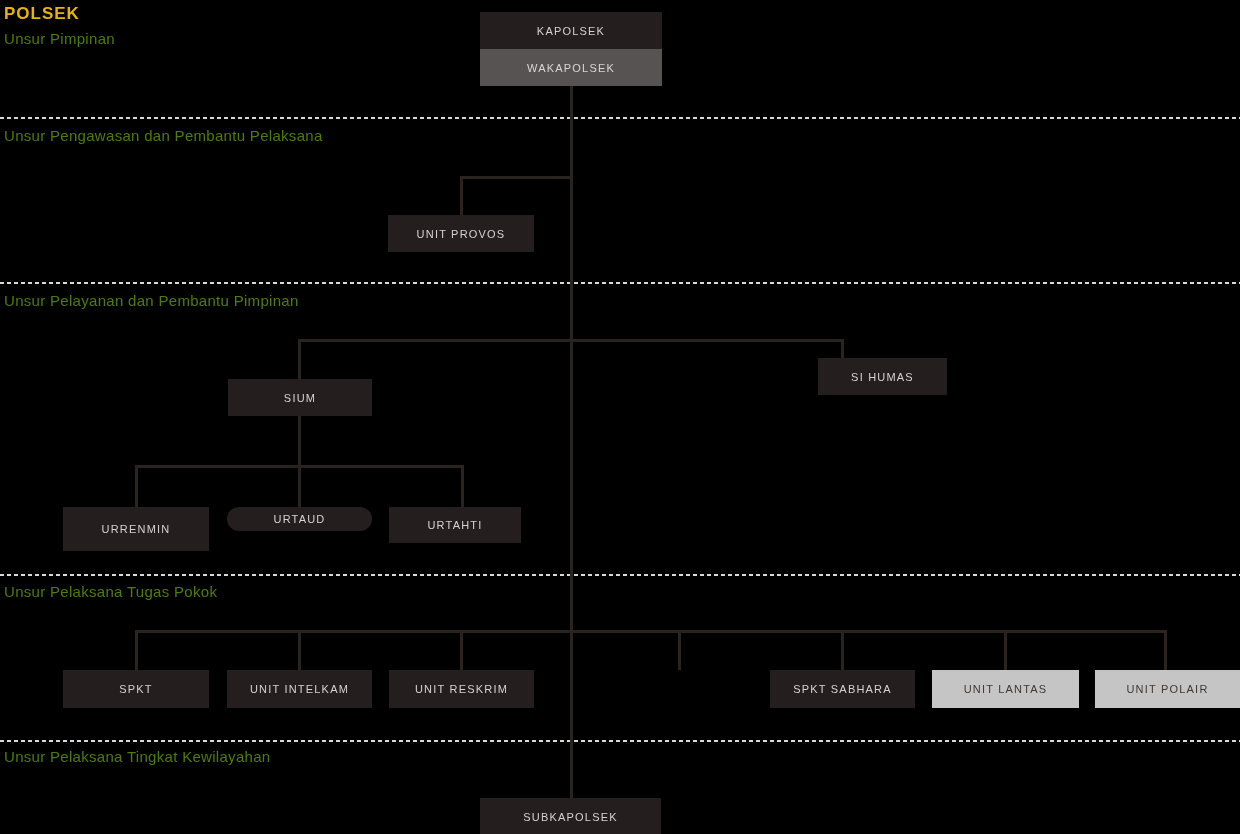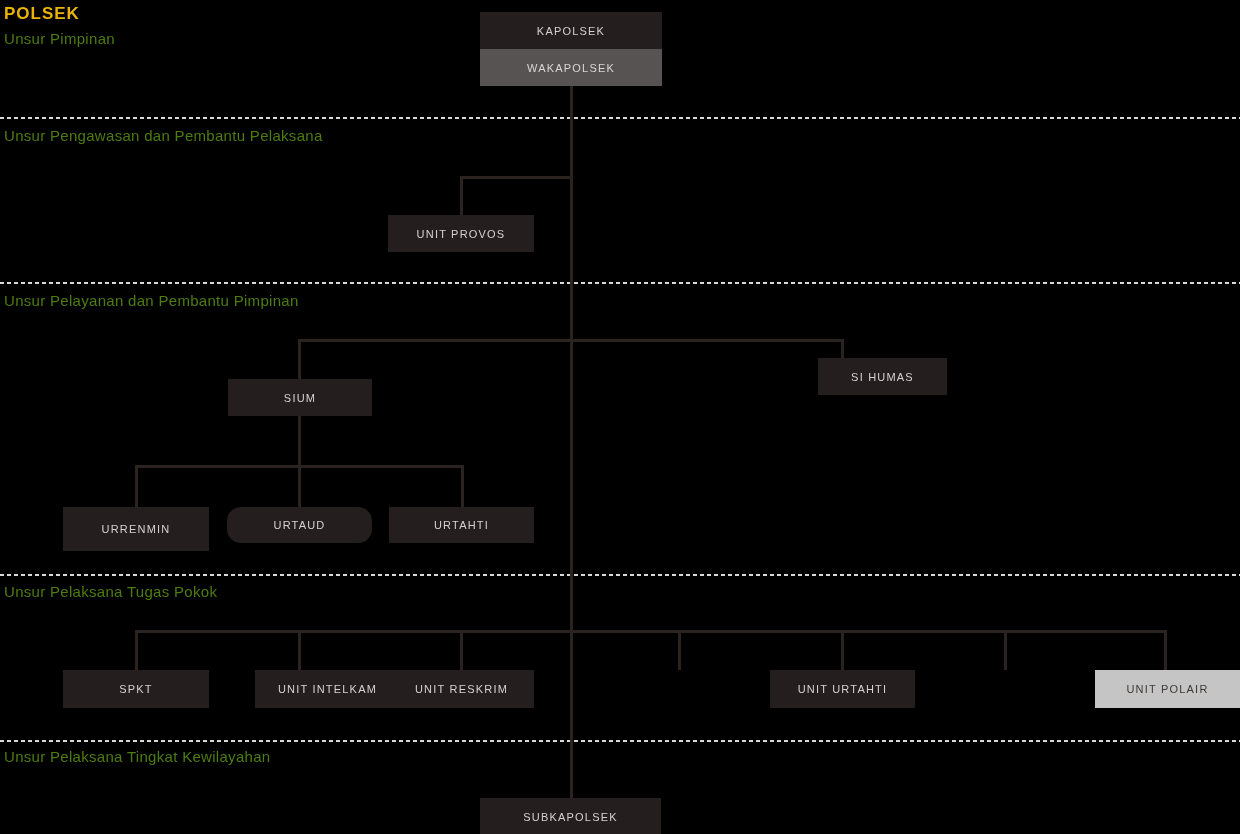--- a/index.html
+++ b/index.html
@@ -87,22 +87,23 @@
   <div class="connector" style="left:841px;  top:630px; width:3px; height:40px;"></div>
   <div class="connector" style="left:1004px; top:630px; width:3px; height:40px;"></div>
   <div class="connector" style="left:1164px; top:630px; width:3px; height:40px;"></div>
 
   <div class="node dark" style="left:480px;  top:12px;  width:182px; height:37px;">KAPOLSEK</div>
   <div class="node gray" style="left:480px;  top:49px;  width:182px; height:37px;">WAKAPOLSEK</div>
   <div class="node dark" style="left:388px;  top:215px; width:146px; height:37px;">UNIT PROVOS</div>
   <div class="node dark" style="left:228px;  top:379px; width:144px; height:37px;">SIUM</div>
   <div class="node dark" style="left:770px;  top:358px; width:129px; height:37px;margin-left:48px;">SI HUMAS</div>
   <div class="node dark" style="left:63px;   top:507px; width:146px; height:44px;">URRENMIN</div>
-  <div class="node dark" style="left:227px;  top:507px; width:145px; height:36px;border-radius:14px;">URTAUD</div>
-  <div class="node dark" style="left:389px;  top:507px; width:145px; height:36px;">URTAHTI</div>
+  <div class="node dark" style="left:227px;  top:507px; width:145px; height:24px;border-radius:14px;">URTAUD</div>
+  <div class="node dark" style="left:389px;  top:507px; width:132px; height:36px;">URTAHTI</div>
   <div class="node dark" style="left:63px;   top:670px; width:146px; height:38px;">SPKT</div>
-  <div class="node dark" style="left:227px;  top:670px; width:145px; height:38px;margin-left:28px;">UNIT INTELKAM</div>
+  <div class="node dark" style="left:227px;  top:670px; width:145px; height:38px;">UNIT INTELKAM</div>
   <div class="node dark" style="left:389px;  top:670px; width:145px; height:38px;">UNIT RESKRIM</div>
-  <div class="node dark" style="left:770px;  top:670px; width:145px; height:38px;">UNIT URTAHTI</div>
+  <div class="node dark" style="left:770px;  top:670px; width:145px; height:38px;">SPKT SABHARA</div>
+  <div class="node light" style="left:932px;  top:670px; width:147px; height:38px;">UNIT LANTAS</div>
   <div class="node light" style="left:1095px; top:670px; width:145px; height:38px;">UNIT POLAIR</div>
   <div class="node dark" style="left:480px;  top:798px; width:181px; height:37px;">SUBKAPOLSEK</div>
 
 </div>
 
 </body></html>

